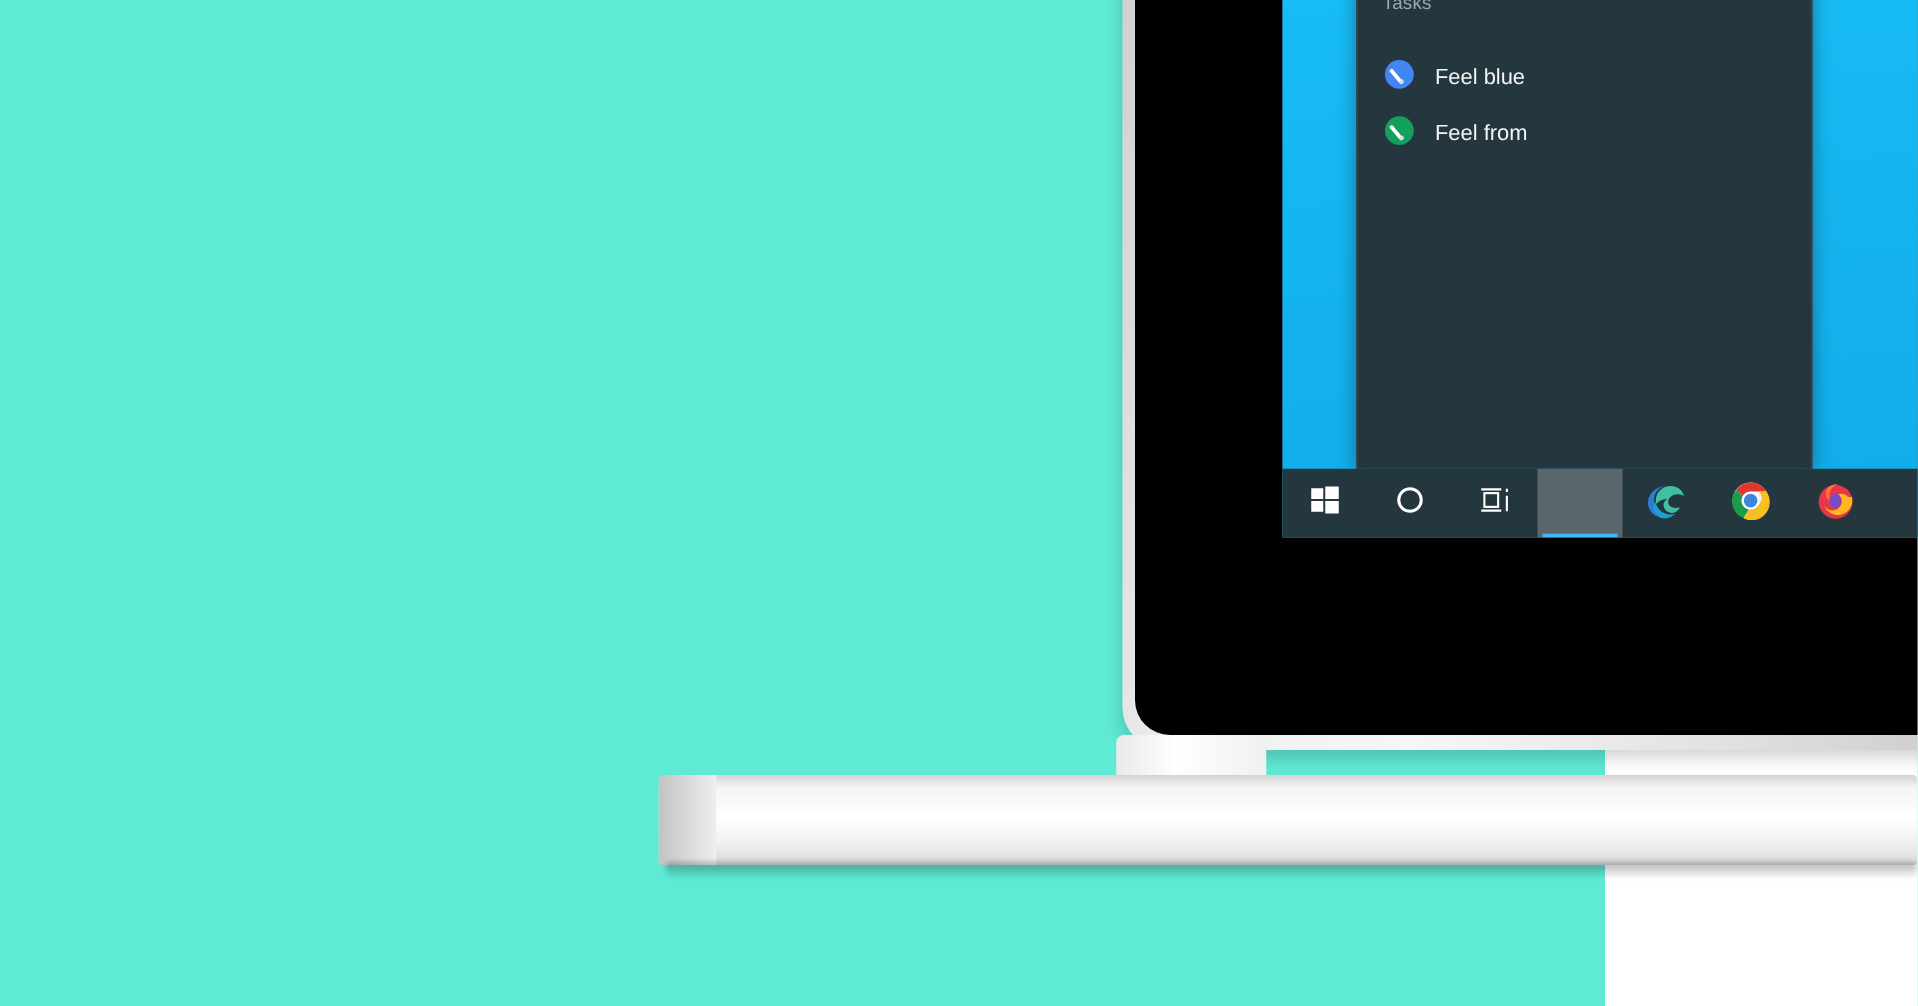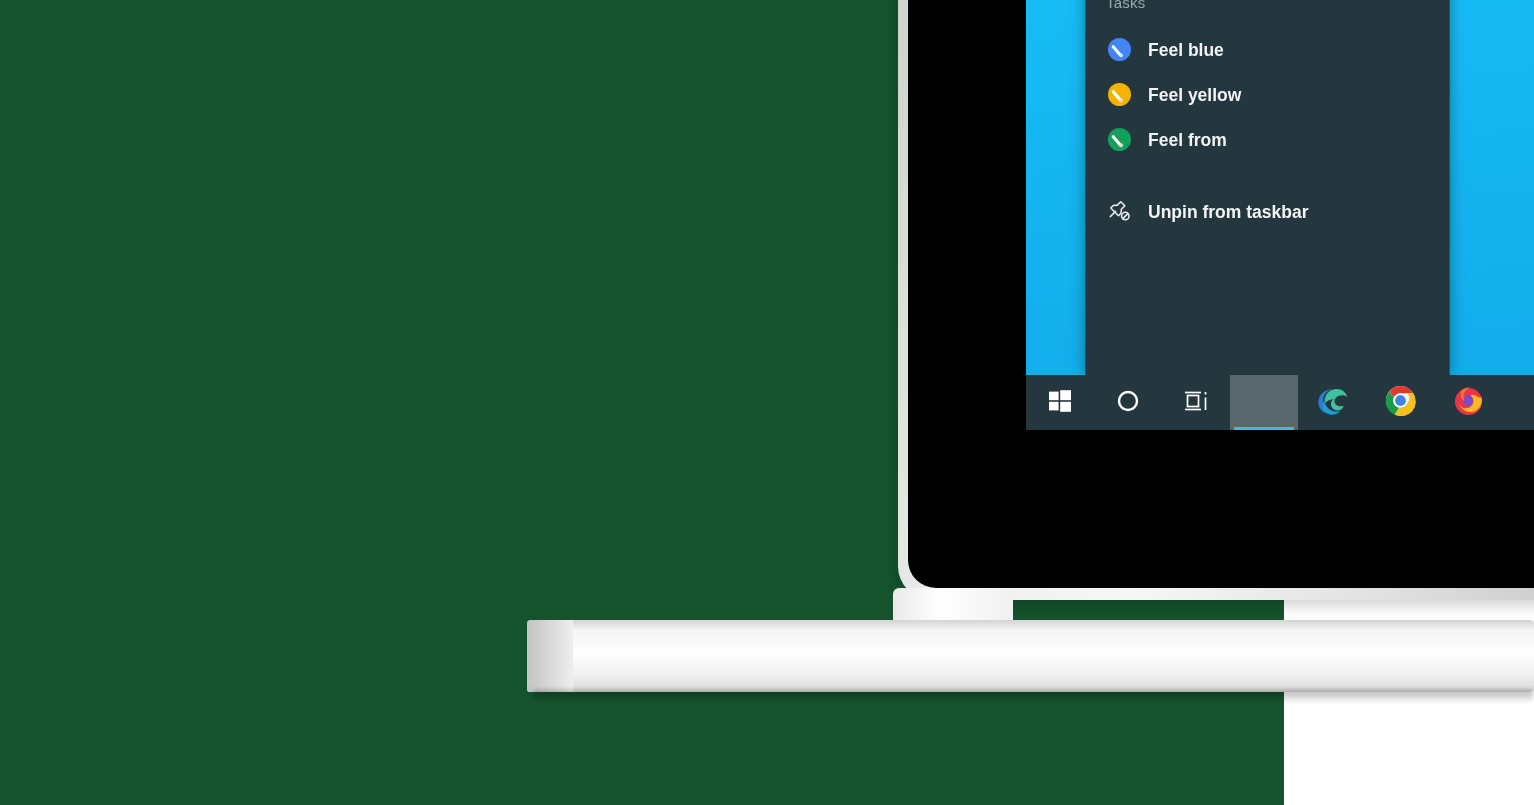--- a/index.html
+++ b/index.html
@@ -9,21 +9,21 @@
     height: 805px;
     overflow: hidden;
     background: #ffffff;
     font-family: "Liberation Sans", sans-serif;
   }
 
   #stage {
     position: relative;
     width: 1284px;
     height: 805px;
-    background: #14532d;
+    background: #5eead4;
   }
 
   
   #laptop-device {
     position: absolute;
     left: 898px;
     top: -40px;
     width: 700px;
     height: 640px;
   }
@@ -89,25 +89,24 @@
     color: #9aa9ae;
     font-size: 15px;
     letter-spacing: .2px;
     padding: 0 0 0 20px;
     margin-bottom: 14px;
     line-height: 20px;
   }
 
   .jl-item {
     display: flex;
-    align-items: center;
+    align-items: flex-end;
     height: 45px;
     padding-left: 20px;
     cursor: default;
-    font-weight: bold;
   }
 
   .jl-icon {
     width: 26px;
     height: 26px;
     flex: 0 0 26px;
     margin-right: 16px;
     position: relative;
     display: flex;
     align-items: center;
@@ -265,52 +264,33 @@
         <div class="jl-item">
           <span class="jl-icon">
             <span class="paint-dot" style="background:#4285f4">
                 <span class="brush"></span>
               </span>
           </span>
           <span class="jl-label">Feel blue</span>
         </div>
 
 
-        <div class="jl-item">
-          <span class="jl-icon">
-            <span class="paint-dot" style="background:#f5b300">
-                <span class="brush"></span>
-              </span>
-          </span>
-          <span class="jl-label">Feel yellow</span>
-        </div>
 
         <div class="jl-item">
           <span class="jl-icon">
             <span class="paint-dot" style="background:#14a05a">
                 <span class="brush"></span>
               </span>
           </span>
           <span class="jl-label">Feel from</span>
         </div>
 
         <div class="jl-gap"></div>
 
 
-        <div class="jl-item">
-          <span class="jl-icon">
-            <svg width="25" height="25" viewBox="0 0 24 24" fill="none" stroke="#e9edef" stroke-width="1.5" stroke-linecap="round" stroke-linejoin="round">
-              <path d="M13.2 2.6 L9.9 5.9 L6.0 6.3 L3.6 8.7 L11.0 16.1 L13.4 13.7 L13.8 9.8 L17.1 6.5 Z"></path>
-              <line x1="3.2" y1="16.9" x2="8.3" y2="11.8"></line>
-              <circle cx="17.6" cy="16.4" r="3.6"></circle>
-              <line x1="15.2" y1="18.8" x2="20.0" y2="14.0"></line>
-            </svg>
-          </span>
-          <span class="jl-label">Unpin from taskbar</span>
-        </div>
 
       </div>
 
       <div id="taskbar">
 
         <div class="tb-btn">
           <span>
             <svg width="24" height="24" viewBox="0 0 24 24">
               <rect x="1" y="2.6" width="9.6" height="8.6" fill="#ffffff"></rect>
               <rect x="12.2" y="1.2" width="10.8" height="10" fill="#ffffff"></rect>

